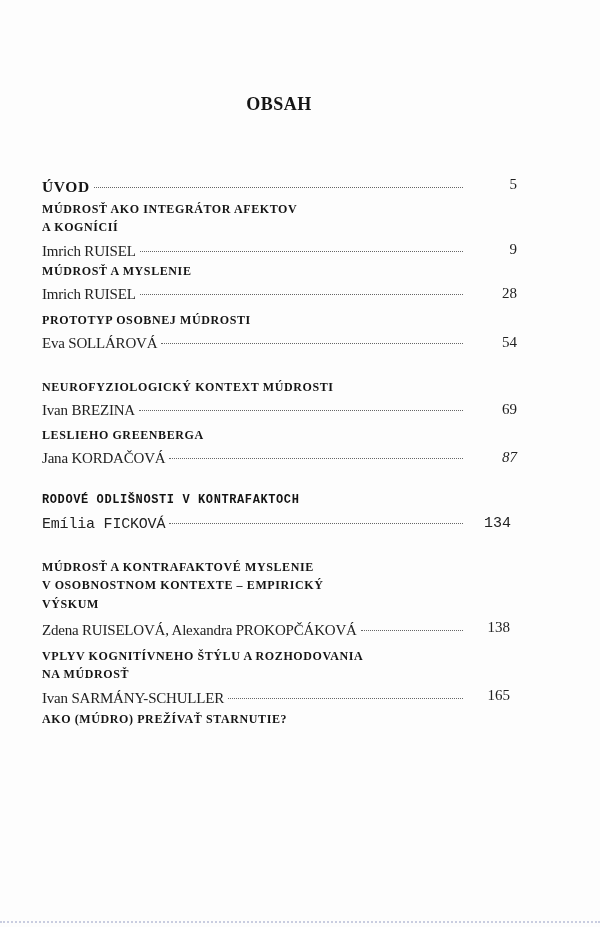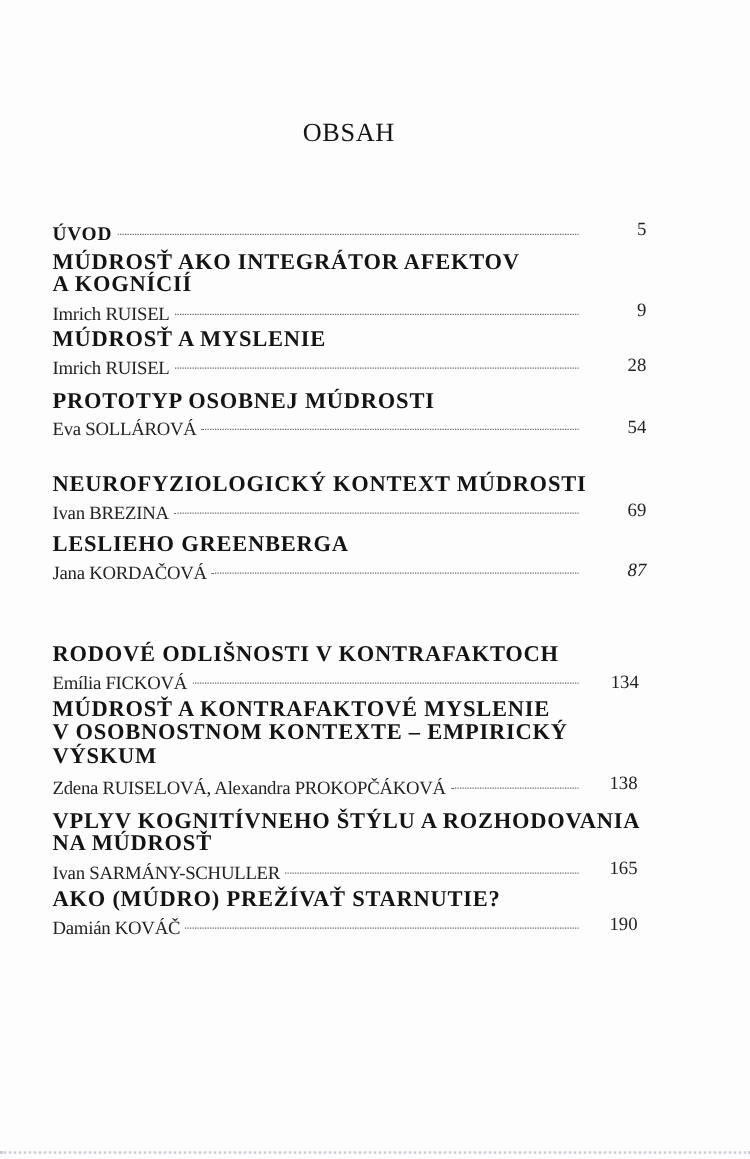--- a/index.html
+++ b/index.html
@@ -19,33 +19,33 @@
       position: absolute;
       left: 0; top: 0;
       width: 600px; height: 927px;
       background: #fdfdfd;
     }
     .title {
       position: absolute;
       left: 0; width: 558px;
       top: 94px;
       text-align: center;
-      font-weight: normal;
-      font-size: 21px;
+      font-weight: bold;
+      font-size: 18px;
       letter-spacing: 0.5px;
       color: #151515;
     }
     .entry {
       position: absolute;
       left: 42px;
       width: 475px;
     }
     .entry-title {
       font-weight: bold;
-      font-size: 18px;
+      font-size: 12px;
       line-height: 18.3px;
       letter-spacing: 0.6px;
       color: #141414;
       white-space: nowrap;
     }
     .line-row {
       position: relative;
       height: 19px;
       display: flex;
       align-items: baseline;
@@ -162,21 +162,21 @@
     <div class="entry-title">LESLIEHO GREENBERGA</div>
     <div class="line-row">
       <div class="leader-wrap">
         <span class="author">Jana KORDAČOVÁ</span>
         <span class="leader"></span>
       </div>
       <span class="pagenum" style="top:5px;font-style:italic;">87</span>
     </div>
   </div>
 
-  <div class="entry" style="top:514px;">
+  <div class="entry" style="top:491px;font-family:Liberation Mono, monospace;">
     <div class="entry-title">RODOVÉ ODLIŠNOSTI V KONTRAFAKTOCH</div>
     <div class="line-row">
       <div class="leader-wrap">
         <span class="author">Emília FICKOVÁ</span>
         <span class="leader"></span>
       </div>
       <span class="pagenum" style="top:6px; right:6px;">134</span>
     </div>
   </div>
 
@@ -200,23 +200,16 @@
       <div class="leader-wrap">
         <span class="author">Ivan SARMÁNY-SCHULLER</span>
         <span class="leader"></span>
       </div>
       <span class="pagenum" style="top:3px; right:7px;">165</span>
     </div>
   </div>
 
   <div class="entry" style="top:710px;">
     <div class="entry-title">AKO (MÚDRO) PREŽÍVAŤ STARNUTIE?</div>
-    <div class="line-row">
-      <div class="leader-wrap">
-        <span class="author">Damián KOVÁČ</span>
-        <span class="leader"></span>
-      </div>
-      <span class="pagenum" style="top:4px; right:7px;">190</span>
-    </div>
   </div>
 
   <div class="bottom-border"></div>
 </div>
 
 </body></html>

